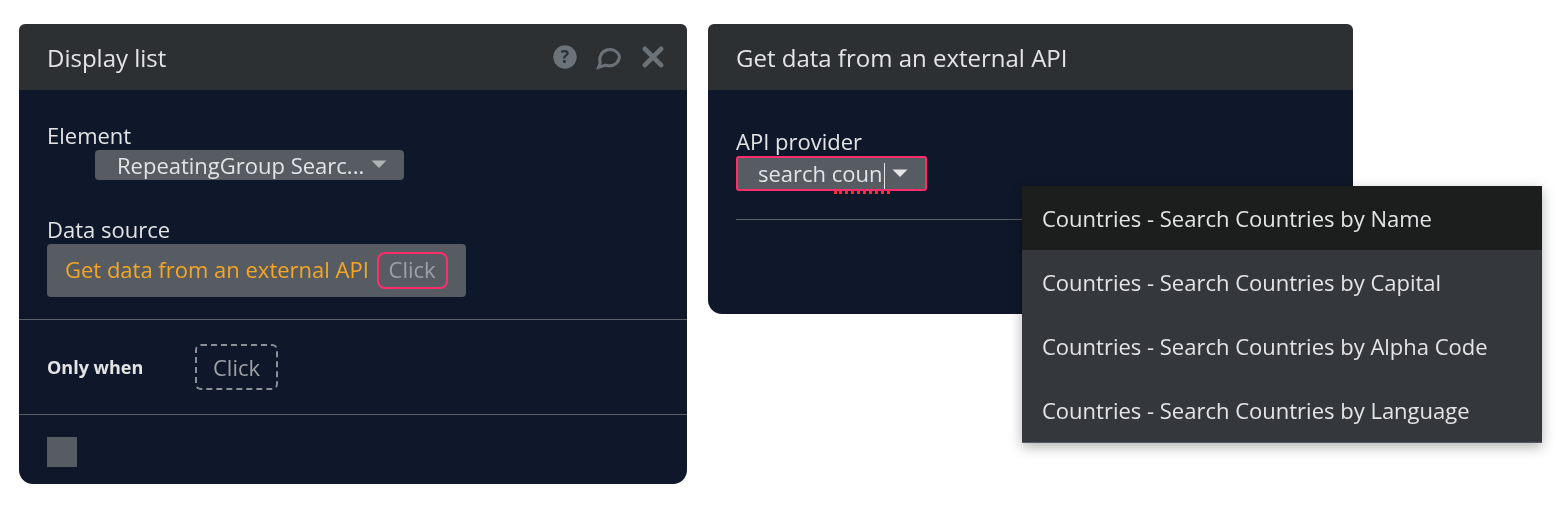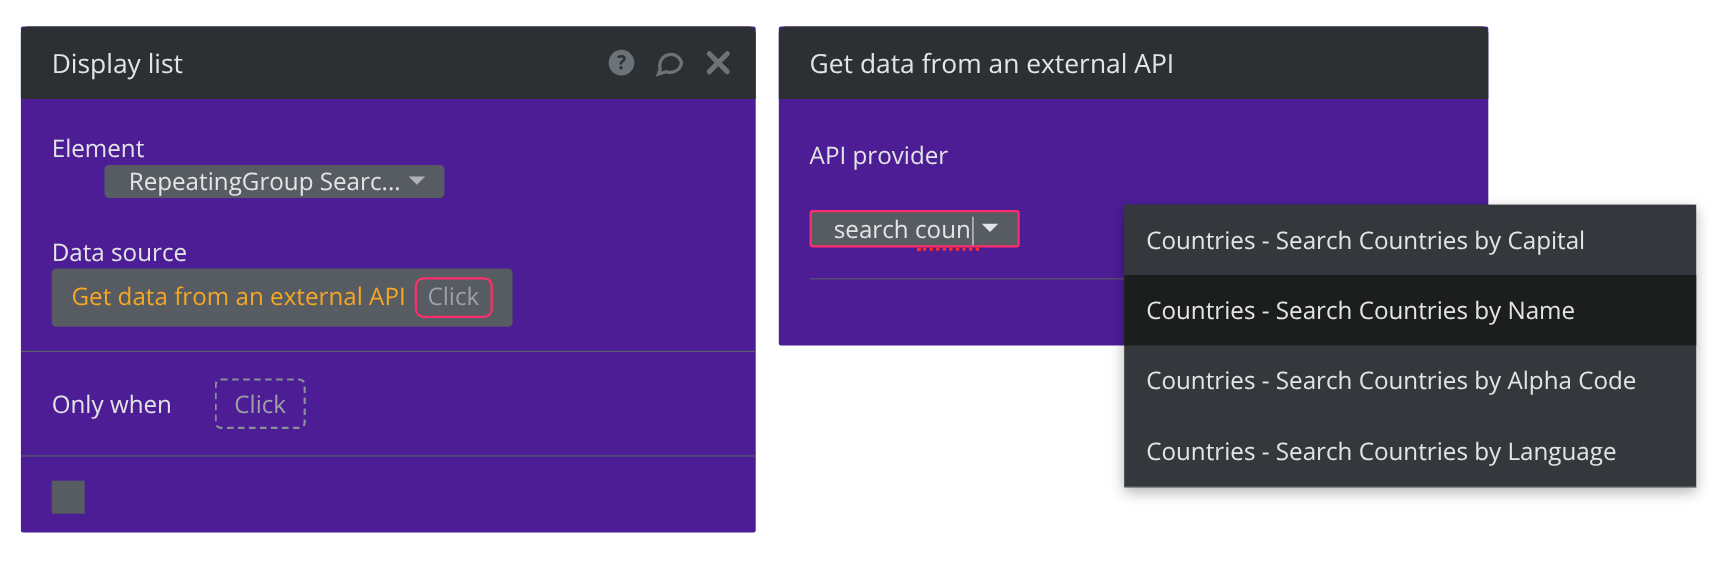--- a/index.html
+++ b/index.html
@@ -5,22 +5,22 @@
   * { box-sizing: border-box; margin: 0; padding: 0; }
   body {
     font-family: -apple-system, BlinkMacSystemFont, "Segoe UI", "Open Sans", sans-serif;
     background: #ffffff;
     width: 1560px;
     height: 510px;
     position: relative;
   }
   .panel {
     position: absolute;
-    background: #4c1d95;
-    border-radius: 2px;
+    background: #0f172a;
+    border-radius: 14px;
     overflow: visible;
   }
   .panel-left {
     left: 19px;
     top: 24px;
     width: 668px;
     height: 460px;
   }
   .panel-right {
     left: 708px;
@@ -128,22 +128,23 @@
     background: #5a6066;
     margin: 8px 0 24px 0;
   }
   .only-when-row {
     display: flex;
     align-items: center;
     padding: 0 28px 24px 28px;
   }
   .only-when-label {
     color: #e3e4e5;
-    font-size: 22px;
+    font-size: 18px;
     width: 148px;
+    font-weight: bold;
   }
   .click-dashed {
     border: 2px dashed #8a9096;
     border-radius: 6px;
     color: #9da1a5;
     font-size: 22px;
     padding: 6px 16px;
     display: inline-block;
   }
   .breakpoint-row {
@@ -168,21 +169,21 @@
     border: 2px solid #ff2d6c;
     border-radius: 3px;
     height: 56px;
     flex: 1;
     display: flex;
     align-items: center;
     justify-content: space-between;
     padding: 0 16px 0 20px;
     position: relative;
   }
-  .api-input-wrap { margin-top:6px; margin-bottom: 28px; gap: 35px;}
+  .api-input-wrap { margin-top:6px; margin-bottom: 28px;}
   .api-input-text {
     color: #e3e4e5;
     font-size: 22px;
     position:relative;
   }
   .caret-line {
     display:inline-block;
     width:1px;
     height:26px;
     background:#e3e4e5;
@@ -301,18 +302,18 @@
           </svg>
       </div>
     </div>
     <div class="cancel-row">
       <div class="cancel-button">C</div>
     </div>
   </div>
 </div>
 
 <div class="dropdown-menu">
+  <div class="dropdown-item highlighted">Countries - Search Countries by Name</div>
   <div class="dropdown-item">Countries - Search Countries by Capital</div>
-  <div class="dropdown-item highlighted">Countries - Search Countries by Name</div>
   <div class="dropdown-item">Countries - Search Countries by Alpha Code</div>
   <div class="dropdown-item">Countries - Search Countries by Language</div>
   <div class="dropdown-divider"></div>
 </div>
 
 </body></html>

